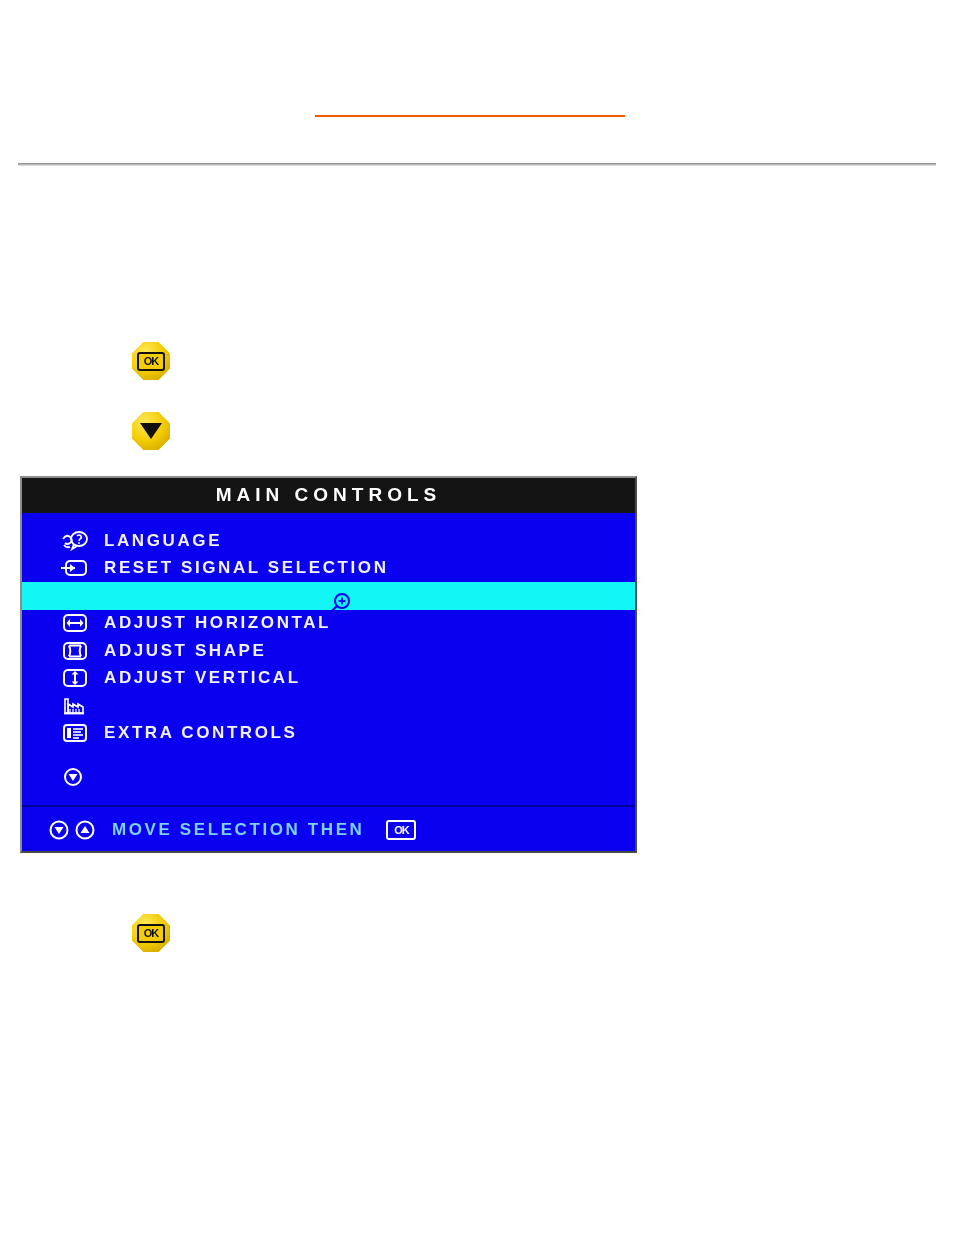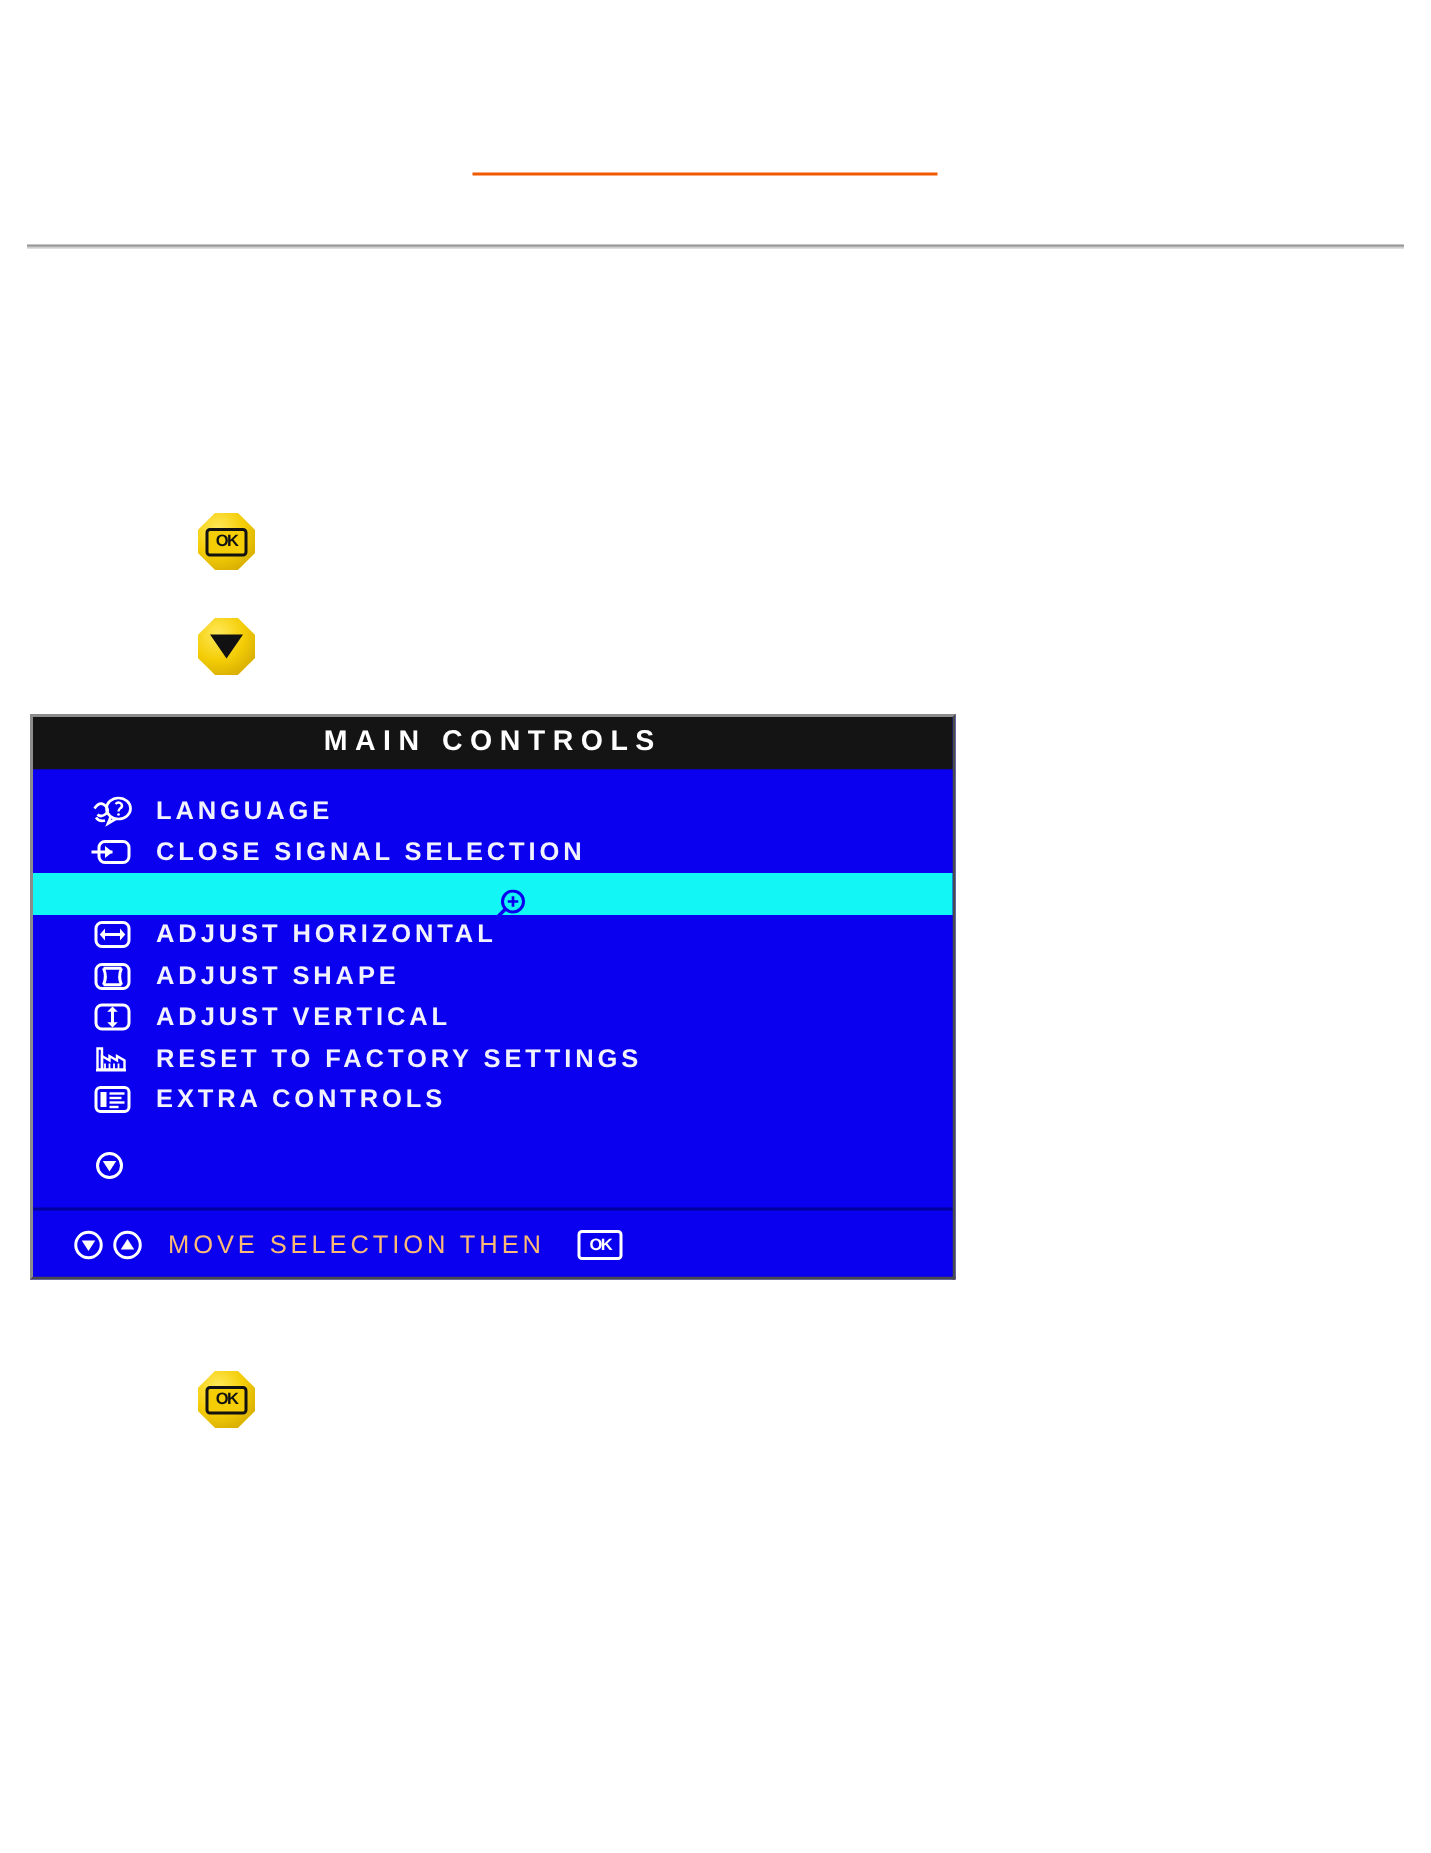--- a/index.html
+++ b/index.html
@@ -126,21 +126,21 @@
     align-items:center;
     height:42px;
     padding-left:26px;
     box-sizing:border-box;
   }
   .osd-foot .fico{
     display:flex;align-items:center;gap:2px;
     color:#ffffff;margin-right:14px;
   }
   .osd-foot .flbl{
-    font-size:17px;font-weight:normal;letter-spacing:2.6px;color:#fdba74;
+    font-size:17px;font-weight:bold;letter-spacing:2.6px;color:#7dd3fc;
     white-space:nowrap;
     font-family:"Liberation Sans", sans-serif;
   }
   .osd-foot .fok{
     margin-left:22px;
     width:26px;height:16px;
     border:2px solid #ffffff;
     border-radius:3px;
     display:flex;align-items:center;justify-content:center;
     font-size:11px;font-weight:bold;color:#ffffff;letter-spacing:-1px;
@@ -187,21 +187,21 @@
     </div>
 
     <div class="row">
       <span class="ico">
         <svg width="30" height="22" viewBox="0 0 30 22">
           <rect x="6" y="4" width="20" height="14" rx="4" fill="none" stroke="currentColor" stroke-width="2"></rect>
           <line x1="1" y1="11" x2="15" y2="11" stroke="currentColor" stroke-width="2"></line>
           <path d="M10 7 l5 4 l-5 4 z" fill="currentColor"></path>
         </svg>
       </span>
-      <span class="lbl">CLOSE SIGNAL SELECTION</span>
+      <span class="lbl">RESET SIGNAL SELECTION</span>
     </div>
 
     <div class="row sel">
       <span class="ico">
         <svg width="30" height="22" viewBox="0 0 30 22">
           <circle cx="16" cy="8" r="7" fill="none" stroke="currentColor" stroke-width="2"></circle>
           <line x1="11" y1="13" x2="4" y2="20" stroke="currentColor" stroke-width="2.4"></line>
           <line x1="16" y1="4.5" x2="16" y2="11.5" stroke="currentColor" stroke-width="1.8"></line>
           <line x1="12.5" y1="8" x2="19.5" y2="8" stroke="currentColor" stroke-width="1.8"></line>
         </svg>
@@ -251,21 +251,20 @@
         <svg width="30" height="22" viewBox="0 0 30 22">
           <path d="M5 18 L5 4 L8 4 L8 18 Z" fill="none" stroke="currentColor" stroke-width="1.6"></path>
           <path d="M8 18 L8 9 L13 12 L13 9 L18 12 L18 9 L23 12 L23 18 Z" fill="none" stroke="currentColor" stroke-width="1.6"></path>
           <line x1="4" y1="18.5" x2="24" y2="18.5" stroke="currentColor" stroke-width="1.8"></line>
           <line x1="10" y1="14" x2="10" y2="18" stroke="currentColor" stroke-width="1.2"></line>
           <line x1="13" y1="14" x2="13" y2="18" stroke="currentColor" stroke-width="1.2"></line>
           <line x1="16" y1="14" x2="16" y2="18" stroke="currentColor" stroke-width="1.2"></line>
           <line x1="19" y1="14" x2="19" y2="18" stroke="currentColor" stroke-width="1.2"></line>
         </svg>
       </span>
-      <span class="lbl">RESET TO FACTORY SETTINGS</span>
     </div>
 
     <div class="row">
       <span class="ico">
         <svg width="30" height="22" viewBox="0 0 30 22">
           <rect x="4" y="3" width="22" height="16" rx="3" fill="none" stroke="currentColor" stroke-width="2"></rect>
           <rect x="7" y="6" width="4" height="10" fill="currentColor"></rect>
           <line x1="13" y1="7" x2="23" y2="7" stroke="currentColor" stroke-width="1.6"></line>
           <line x1="13" y1="10" x2="21" y2="10" stroke="currentColor" stroke-width="1.6"></line>
           <line x1="13" y1="13" x2="23" y2="13" stroke="currentColor" stroke-width="1.6"></line>

